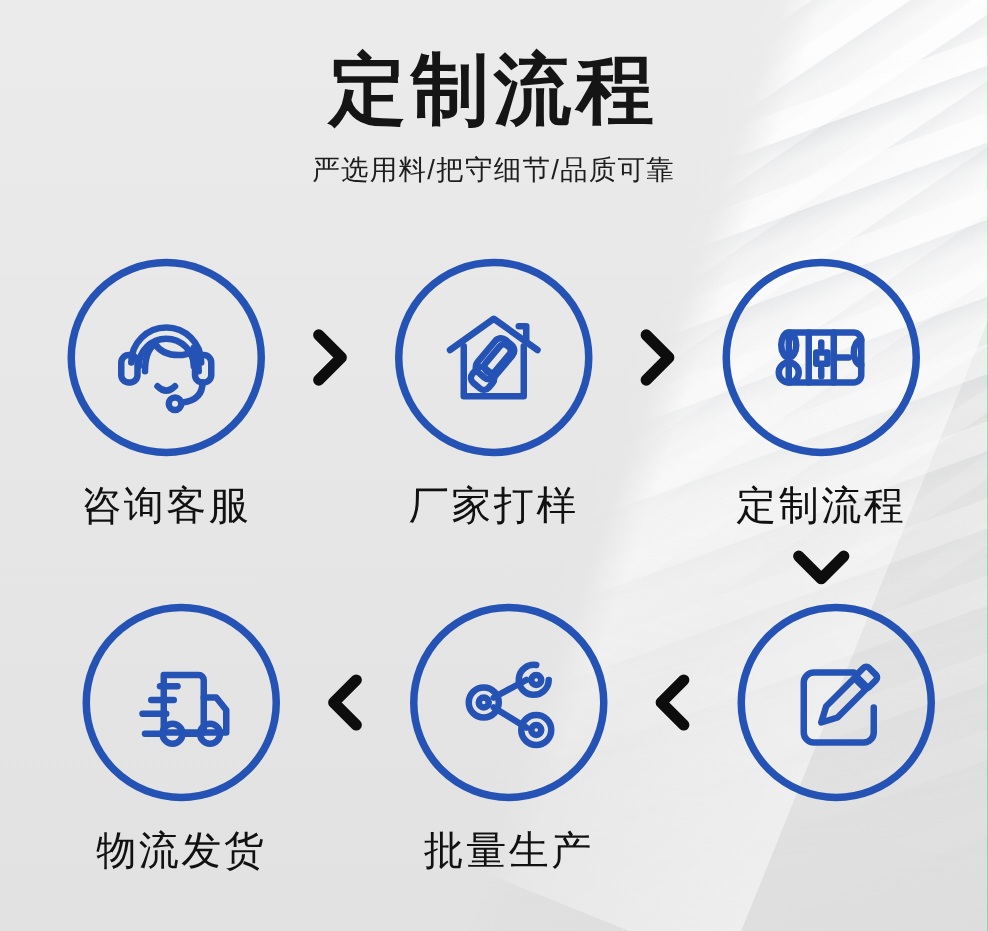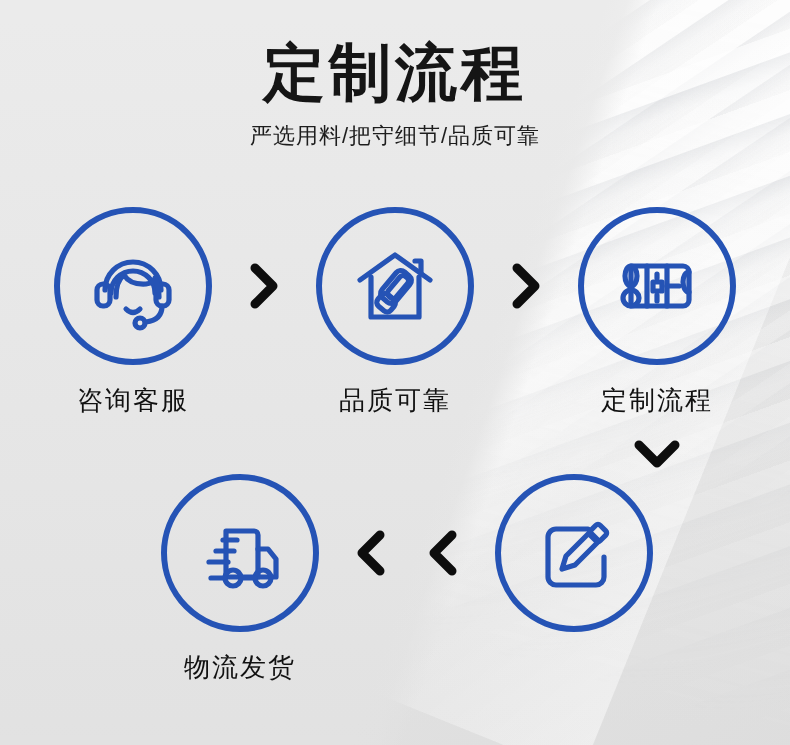--- a/index.html
+++ b/index.html
@@ -118,21 +118,21 @@
   .circle {
     width:158px; height:158px;
     border-radius:50%;
     border:6px solid #2553b5;
     display:flex; align-items:center; justify-content:center;
     background:transparent;
   }
   .circle svg { display:block; }
   .step-label {
     margin-top:18px;
-    font-size:26px;
+    font-size:32px;
     color:#111;
     letter-spacing:2px;
     white-space:nowrap;
   }
 
   
   .arrow {
     width:72px;
     height:158px;
     display:flex; align-items:center; justify-content:center;
@@ -204,21 +204,21 @@
             <svg width="96" height="96" viewBox="0 0 96 96" fill="none" stroke="#2553b5" stroke-width="5.2" stroke-linecap="round" stroke-linejoin="round">
               <polyline points="13,42 48,17 83,42"></polyline>
               <polyline points="24,39 24,79 72,79 72,39"></polyline>
               <polyline points="68,23 74,23 74,34"></polyline>
               <rect x="40" y="32" width="18" height="34" rx="6" transform="rotate(40 49 49)"></rect>
               <rect x="46" y="36" width="10" height="26" rx="4" transform="rotate(40 51 49)"></rect>
               <rect x="31" y="57" width="17" height="15" rx="5" transform="rotate(40 39 64)"></rect>
             </svg>
           </span>
         </div>
-        <div class="step-label">品质可靠</div>
+        <div class="step-label">厂家打样</div>
       </div>
 
       <div class="arrow">
         <span>
           <svg width="34" height="52" viewBox="0 0 34 52" fill="none" stroke="#0d0d0d" stroke-width="9" stroke-linecap="round" stroke-linejoin="round">
             <polyline points="8,8 26,26 8,44"></polyline>
           </svg>
         </span>
       </div>
 
@@ -265,20 +265,37 @@
       </div>
 
       <div class="arrow">
         <span>
           <svg width="34" height="52" viewBox="0 0 34 52" fill="none" stroke="#0d0d0d" stroke-width="9" stroke-linecap="round" stroke-linejoin="round">
             <polyline points="26,8 8,26 26,44"></polyline>
           </svg>
         </span>
       </div>
 
+      <div class="step">
+        <div class="circle">
+          <span>
+            <svg width="96" height="96" viewBox="0 0 96 96" fill="none" stroke="#2553b5" stroke-width="5.2" stroke-linecap="round" stroke-linejoin="round">
+              <line x1="36" y1="44" x2="62" y2="30"></line>
+              <line x1="36" y1="52" x2="62" y2="68"></line>
+              <circle cx="28" cy="48" r="12"></circle>
+              <circle cx="28" cy="48" r="4"></circle>
+              <path d="M70 18 a12 12 0 1 0 10 12"></path>
+              <circle cx="70" cy="30" r="4"></circle>
+              <circle cx="70" cy="70" r="12"></circle>
+              <circle cx="70" cy="70" r="4"></circle>
+            </svg>
+          </span>
+        </div>
+        <div class="step-label">批量生产</div>
+      </div>
 
       <div class="arrow">
         <span>
           <svg width="34" height="52" viewBox="0 0 34 52" fill="none" stroke="#0d0d0d" stroke-width="9" stroke-linecap="round" stroke-linejoin="round">
             <polyline points="26,8 8,26 26,44"></polyline>
           </svg>
         </span>
       </div>
 
       <div class="step">

